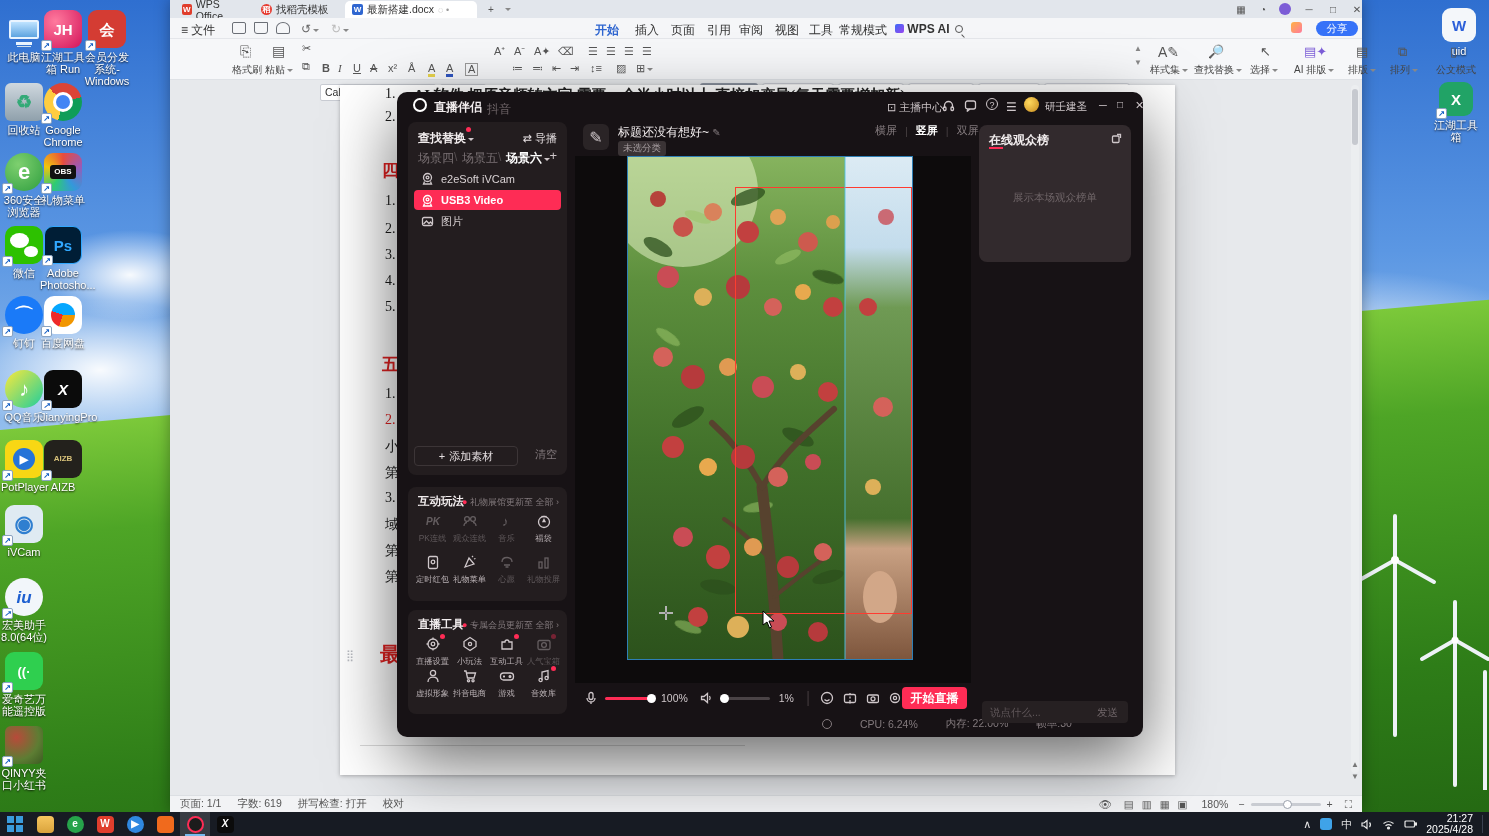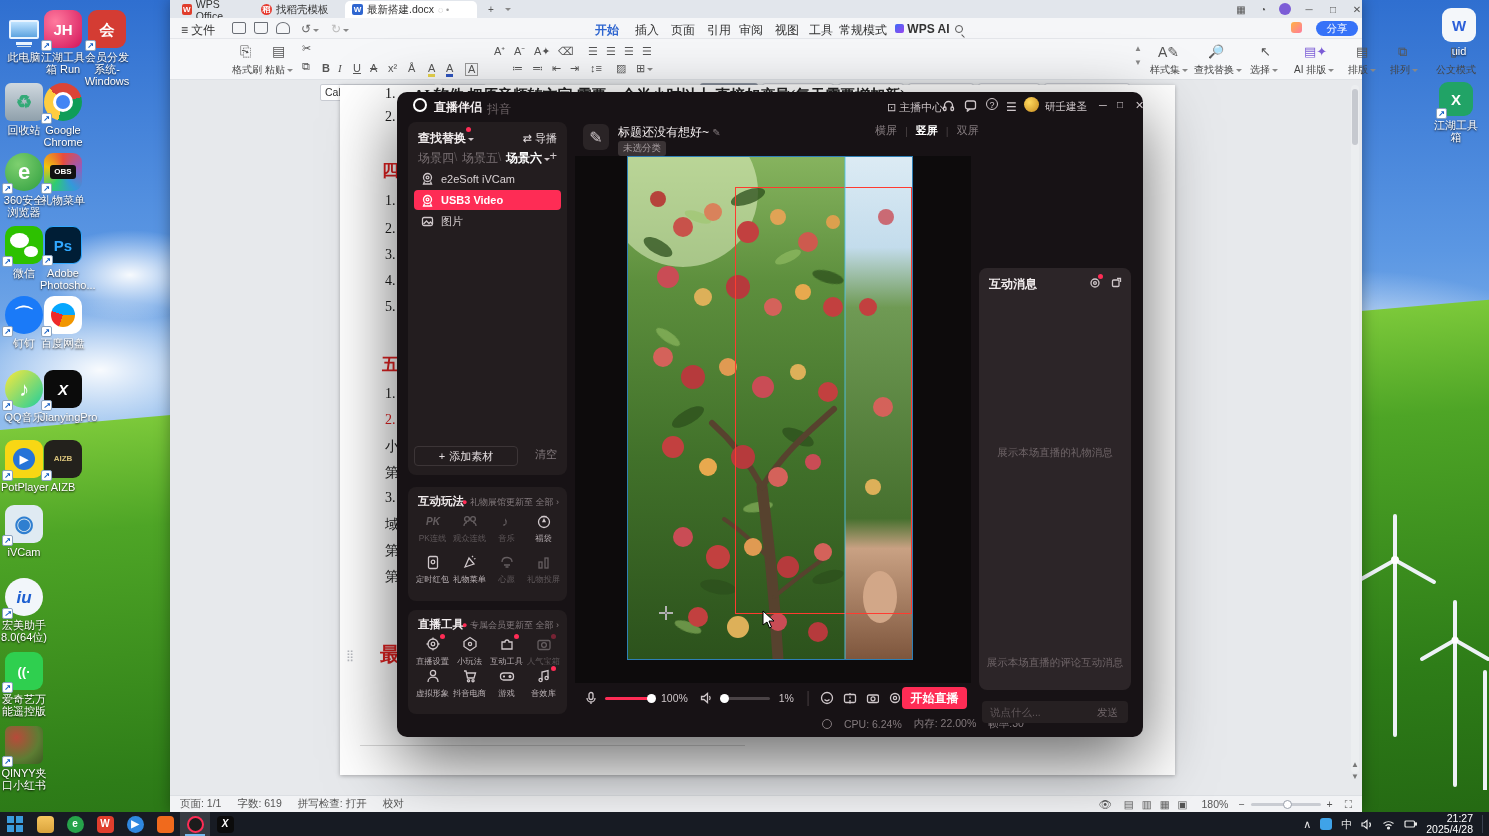--- a/index.html
+++ b/index.html
@@ -754,40 +754,35 @@
           <rect x="1.5" y="4" width="11" height="7.5" rx="1.5"></rect>
           <circle cx="7" cy="7.8" r="2"></circle>
         </svg>
       <svg width="14" height="14" class="wicon" style="margin-left:9px">
           <circle cx="7" cy="7" r="4.5"></circle>
           <circle cx="7" cy="7" r="1.6"></circle>
         </svg>
       <div class="lvbtn" style="position:static;margin-left:auto;margin-right:4px;width:66px;height:22px;font-size:12px">开始直播</div>
     </div>
 
-    <div style="position:absolute;left:425px;top:625px;font-size:10.5px;color:#837a7d;display:flex;gap:12px;align-items:center">
+    <div style="position:absolute;left:425px;top:625px;font-size:10.5px;color:#837a7d;display:flex;gap:28px;align-items:center">
       <span style="width:10px;height:10px;border:1.2px solid #837a7d;border-radius:50%;display:inline-block"></span>
       <span>CPU: 6.24%</span>
       <span>内存: 22.00%</span>
       <span>帧率:30</span>
     </div>
 
-    <div class="lv-panel" style="left:582px;top:176px;width:152px;height:422px;background:#2c2528">
-      <span class="lvt" style="position:absolute;left:10px;top:8px">互动消息</span>
-      <svg width="12" height="12" class="wicon" style="position:absolute;right:30px;top:9px">
-          <circle cx="6" cy="6" r="4"></circle>
-          <circle cx="6" cy="6" r="1.4"></circle>
-        </svg>
-      <span class="reddot" style="right:28px;top:6px"></span>
-      <svg width="11" height="11" class="wicon" style="position:absolute;right:9px;top:9px">
+    <div class="lv-panel" style="left:582px;top:33px;width:152px;height:137px;background:#322a2d">
+      <span class="lvt" style="position:absolute;left:10px;top:7px">在线观众榜</span>
+      <span style="position:absolute;left:10px;top:22px;width:14px;height:2px;background:#fe2c55"></span>
+      <svg width="11" height="11" class="wicon" style="position:absolute;right:9px;top:8px">
           <rect x="1.5" y="3" width="6.5" height="6.5" rx="1"></rect>
           <path d="M6 1.5h3.5V5"></path>
         </svg>
-      <span class="hintxt" style="top:178px">展示本场直播的礼物消息</span>
-      <span class="hintxt" style="top:388px">展示本场直播的评论互动消息</span>
+      <span class="hintxt" style="top:66px">展示本场观众榜单</span>
     </div>
     <input class="msg-input" readonly="" placeholder="说点什么..." style="">
     <span style="position:absolute;left:700px;top:614px;font-size:10.5px;color:#6e6467">发送</span>
   </div>
 
   <svg class="abs" style="left:762px;top:610px;z-index:6" width="16" height="20">
     <polygon points="1,1 1,15 5,12 7.5,18 9.5,17 7,11 12,11" fill="#fff" stroke="#000" stroke-width="1"></polygon>
   </svg>
   <svg class="abs" style="left:658px;top:605px;z-index:6" width="16" height="16">
     <path d="M8 1v14M1 8h14" stroke="#fff" stroke-width="2"></path>

